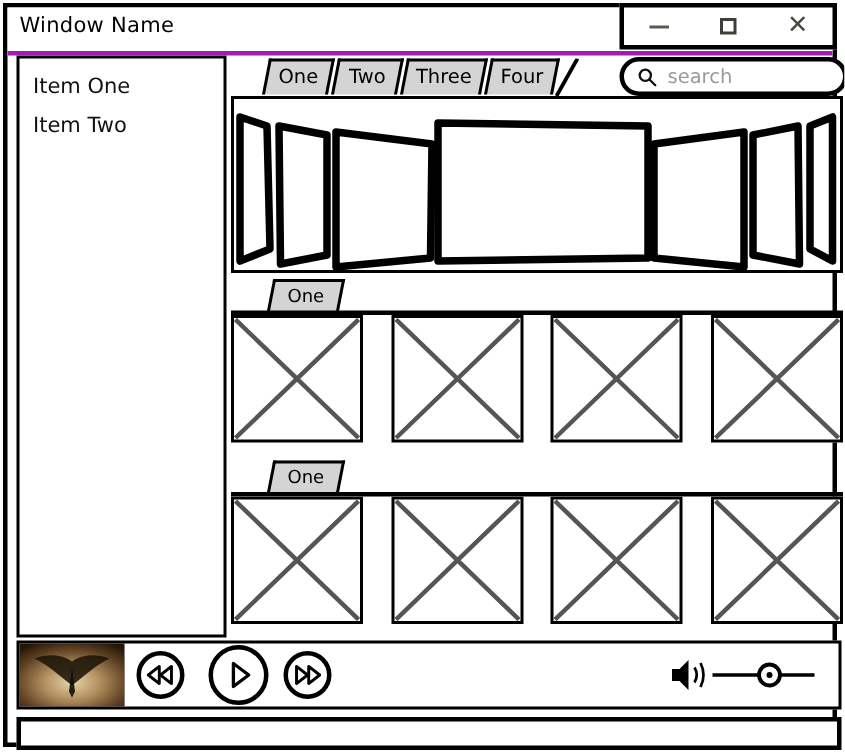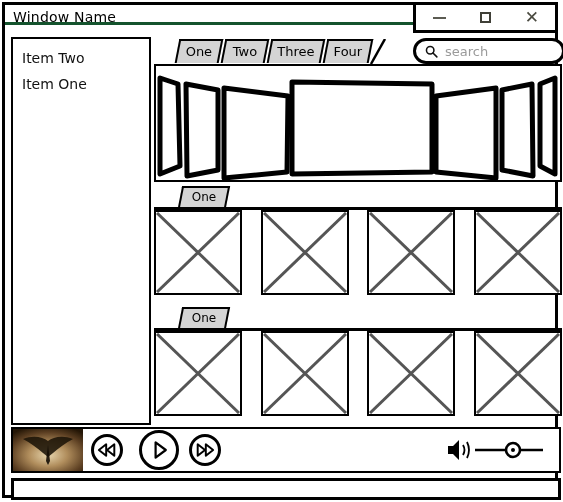--- a/index.html
+++ b/index.html
@@ -31,23 +31,23 @@
     box-sizing: border-box;
     background: #ffffff;
   }
 
   
   .title-bar {
     position: absolute;
     left: 0px;
     top: 0px;
     width: 550px;
-    height: 20px;
-    box-sizing: border-box;
-    border-bottom: 3px solid #14532d;
+    height: 32px;
+    box-sizing: border-box;
+    border-bottom: 3px solid #a21caf;
     background: #ffffff;
   }
   .title-text {
     position: absolute;
     left: 8px;
     top: 4px;
     font-size: 14px;
     color: #000000;
     letter-spacing: 0.2px;
     white-space: nowrap;
@@ -292,24 +292,24 @@
           <span class="glyph-max"></span>
         </div>
         <div class="win-btn">
           <span class="glyph-close">✕</span>
         </div>
       </div>
     </div>
 
     <div class="sidebar">
       <div class="side-item">
+        <span>Item One</span>
+      </div>
+      <div class="side-item">
         <span>Item Two</span>
-      </div>
-      <div class="side-item">
-        <span>Item One</span>
       </div>
     </div>
 
     <div class="tabstrip">
       <div class="tab" style="left:4px;  width:44px;">
         <span class="tab-label">One</span>
       </div>
       <div class="tab" style="left:50px; width:44px;">
         <span class="tab-label">Two</span>
       </div>

